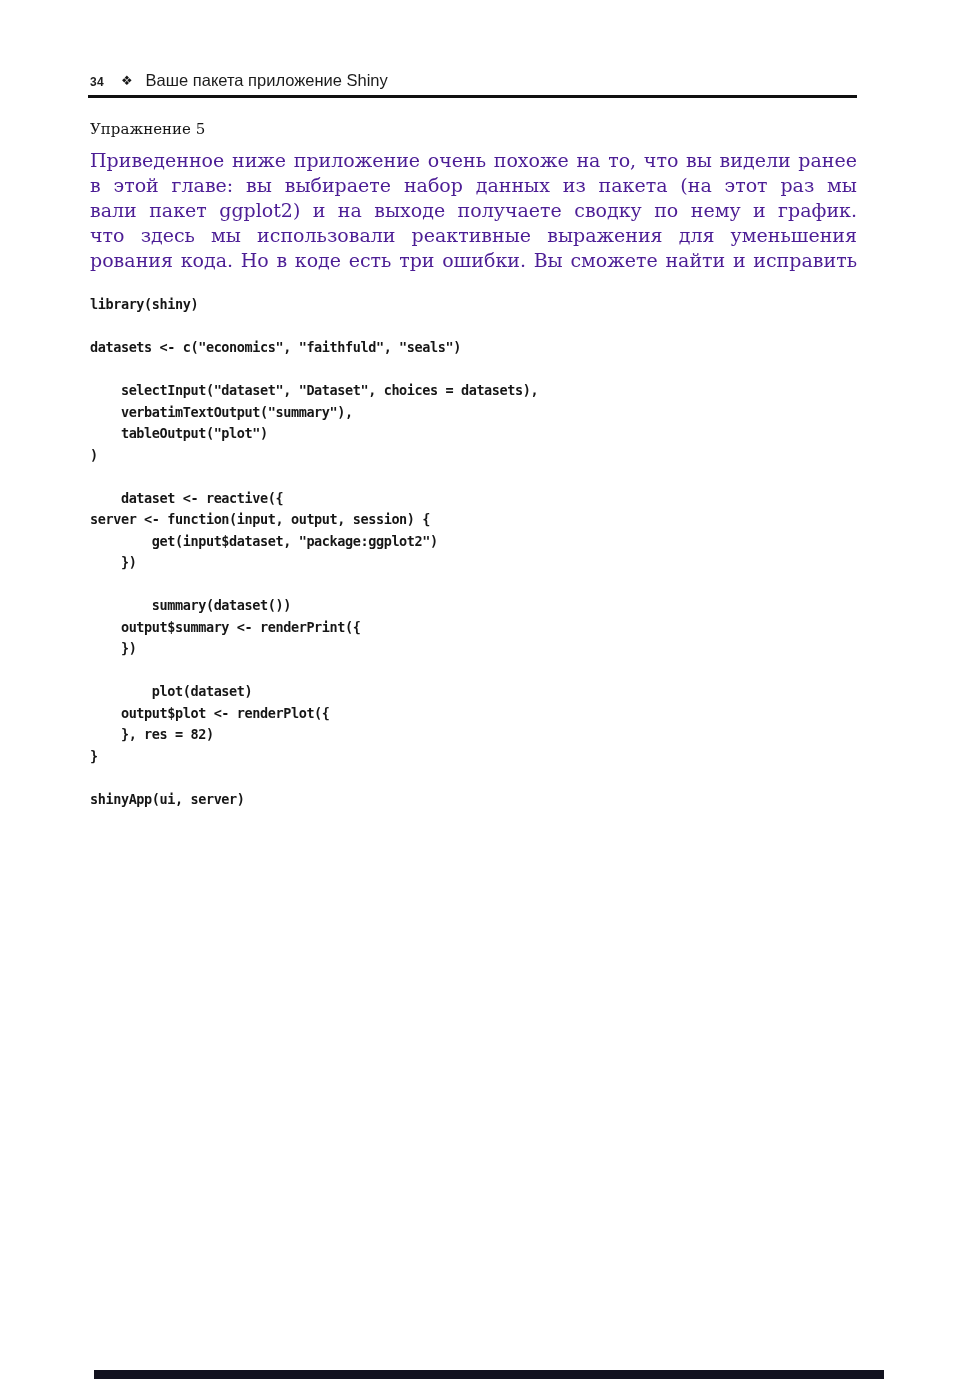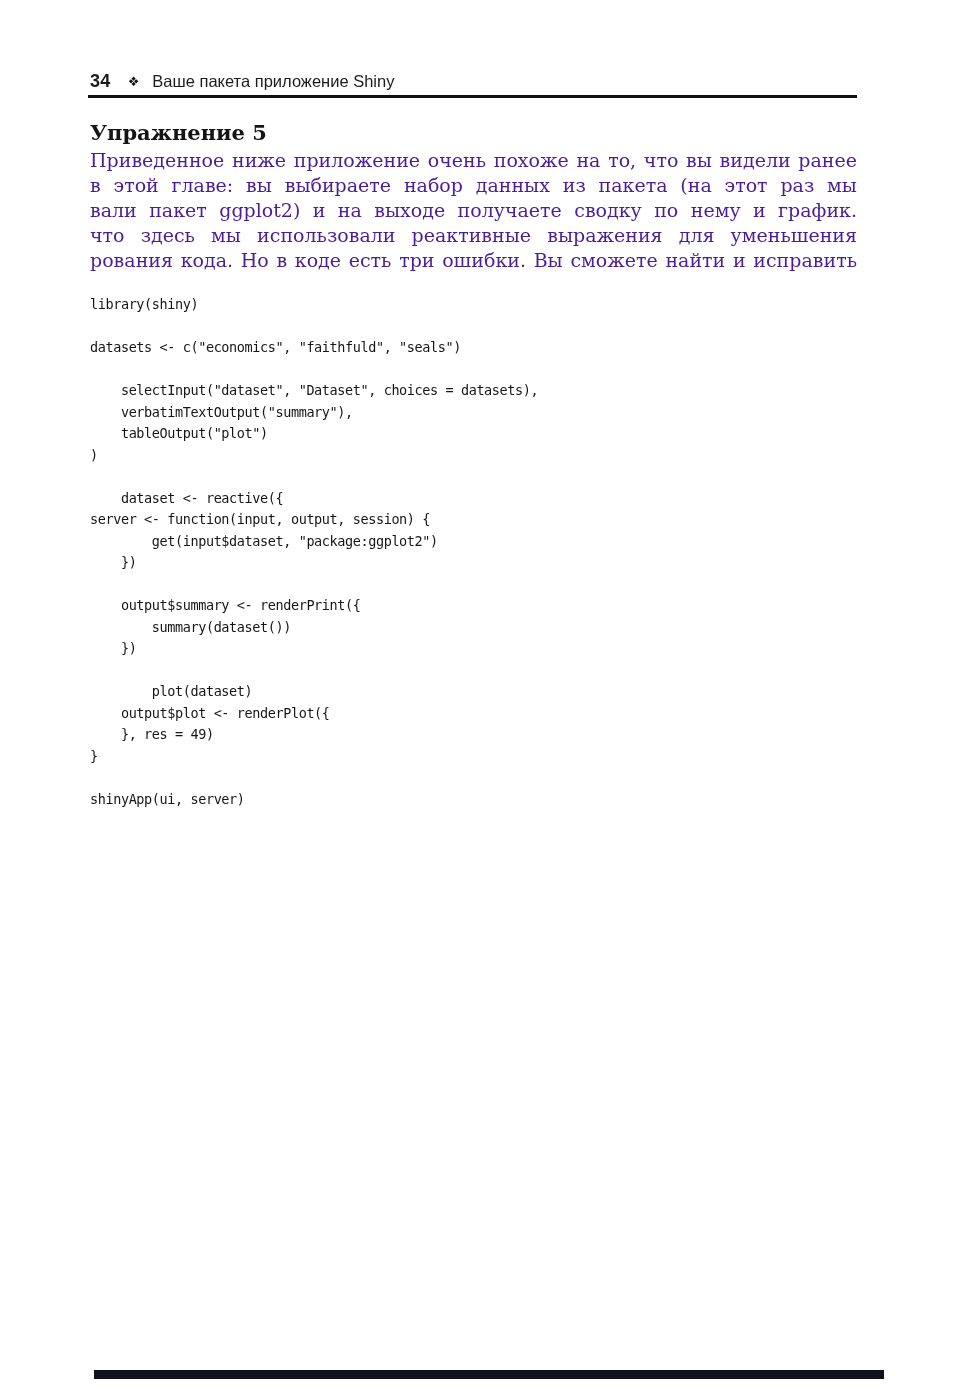--- a/index.html
+++ b/index.html
@@ -23,21 +23,21 @@
     left: 90px;
     width: 767px;
     display: flex;
     align-items: baseline;
     font-family: "Liberation Sans", sans-serif;
     font-size: 16.5px;
     color: #1c1c1c;
   }
   .page-num {
     font-weight: bold;
-    font-size: 18px;
+    font-size: 12px;
     letter-spacing: 0.3px;
   }
   .head-diamond {
     font-size: 13px;
     margin: 0 13px 0 17px;
     position: relative;
     top: -1px;
     color: #161616;
   }
   .head-rule {
@@ -47,22 +47,22 @@
     width: 769px;
     height: 3px;
     background: #101010;
   }
 
   
   .ex-title {
     position: absolute;
     top: 120px;
     left: 90px;
-    font-size: 21px;
-    font-weight: bold;
+    font-size: 15px;
+    font-weight: normal;
     color: #141414;
   }
 
   
   .para {
     position: absolute;
     top: 148px;
     left: 90px;
     width: 767px;
     font-size: 19px;
@@ -79,20 +79,21 @@
 
   
   .code-block {
     position: absolute;
     top: 294px;
     left: 90px;
     font-family: "DejaVu Sans Mono", monospace;
     font-size: 13.5px;
     letter-spacing: -0.4px;
     color: #161616;
+    font-weight: bold;
   }
   .code-line {
     white-space: pre;
     height: 21.5px;
     line-height: 21.5px;
   }
 
   
   .bottom-bar {
     position: absolute;
@@ -131,25 +132,25 @@
   <div class="code-line">    selectInput("dataset", "Dataset", choices = datasets),</div>
   <div class="code-line">    verbatimTextOutput("summary"),</div>
   <div class="code-line">    tableOutput("plot")</div>
   <div class="code-line">)</div>
   <div class="code-line"></div>
   <div class="code-line">    dataset &lt;- reactive({</div>
   <div class="code-line">server &lt;- function(input, output, session) {</div>
   <div class="code-line">        get(input$dataset, "package:ggplot2")</div>
   <div class="code-line">    })</div>
   <div class="code-line"></div>
+  <div class="code-line">        summary(dataset())</div>
   <div class="code-line">    output$summary &lt;- renderPrint({</div>
-  <div class="code-line">        summary(dataset())</div>
   <div class="code-line">    })</div>
   <div class="code-line"></div>
   <div class="code-line">        plot(dataset)</div>
   <div class="code-line">    output$plot &lt;- renderPlot({</div>
-  <div class="code-line">    }, res = 49)</div>
+  <div class="code-line">    }, res = 82)</div>
   <div class="code-line">}</div>
   <div class="code-line"></div>
   <div class="code-line">shinyApp(ui, server)</div>
 </div>
 
 <div class="bottom-bar"></div>
 
 </body></html>

